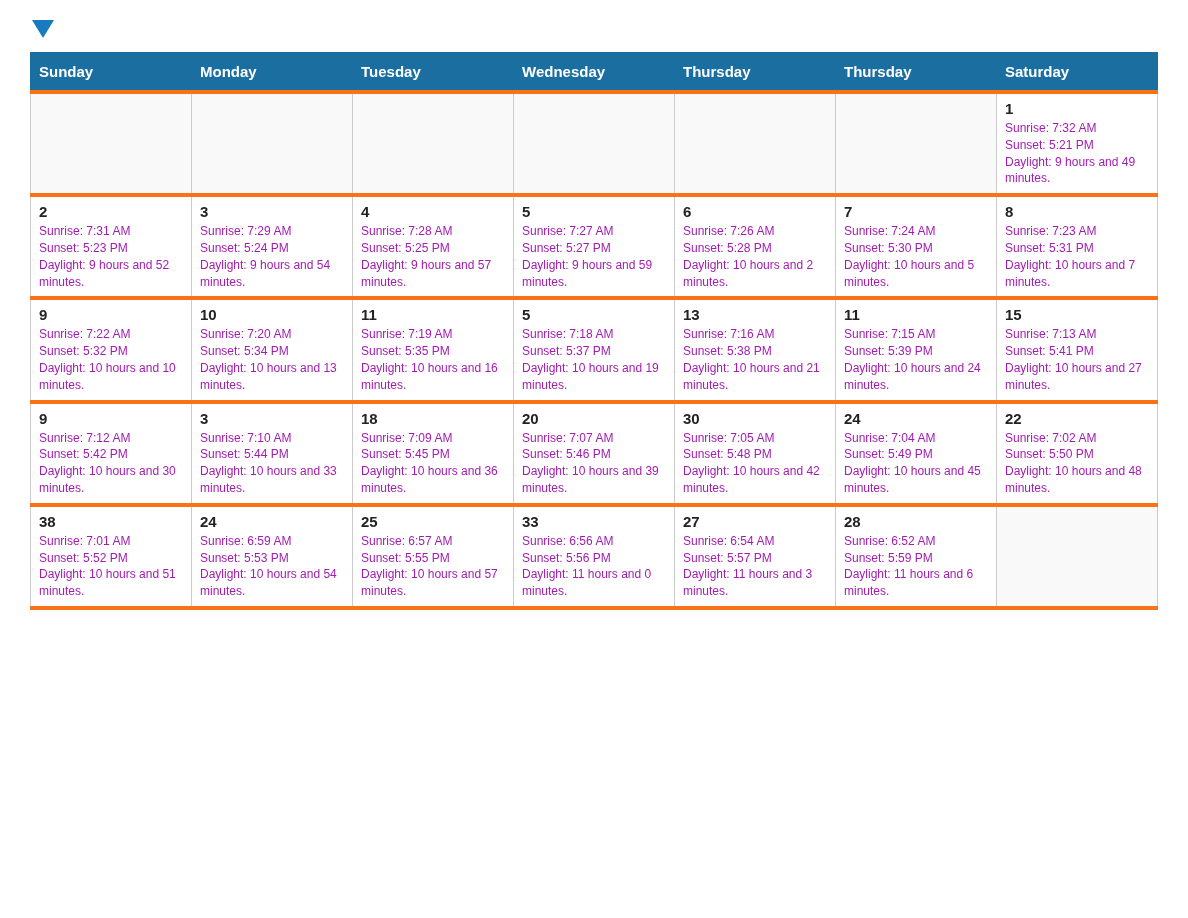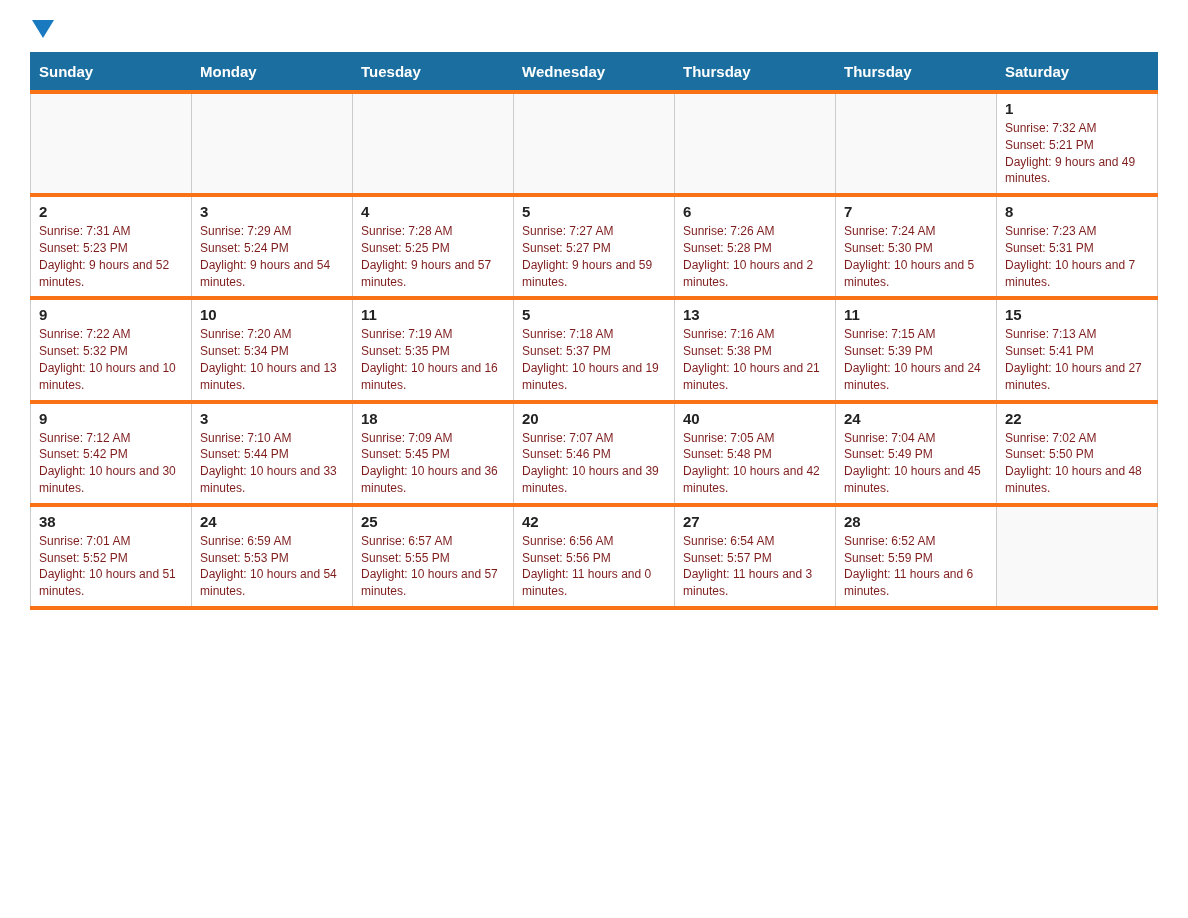--- a/index.html
+++ b/index.html
@@ -71,21 +71,21 @@
     }
     .day-number {
       font-size: 15px;
       font-weight: bold;
       color: #222;
       display: block;
       margin-bottom: 3px;
     }
     .day-info {
       font-size: 12px;
-      color: #7f1d1d;
+      color: #a21caf;
       line-height: 1.4;
     }
     tr {
       border-bottom: 4px solid #f97316;
     }
     td.empty {
       background: #f9f9f9;
     }
   </style>
 </head>
@@ -210,21 +210,21 @@
         </td>
         <td>
           <span class="day-number">18</span>
           <div class="day-info">Sunrise: 7:09 AM<br>Sunset: 5:45 PM<br>Daylight: 10 hours and 36 minutes.</div>
         </td>
         <td>
           <span class="day-number">20</span>
           <div class="day-info">Sunrise: 7:07 AM<br>Sunset: 5:46 PM<br>Daylight: 10 hours and 39 minutes.</div>
         </td>
         <td>
-          <span class="day-number">40</span>
+          <span class="day-number">30</span>
           <div class="day-info">Sunrise: 7:05 AM<br>Sunset: 5:48 PM<br>Daylight: 10 hours and 42 minutes.</div>
         </td>
         <td>
           <span class="day-number">24</span>
           <div class="day-info">Sunrise: 7:04 AM<br>Sunset: 5:49 PM<br>Daylight: 10 hours and 45 minutes.</div>
         </td>
         <td>
           <span class="day-number">22</span>
           <div class="day-info">Sunrise: 7:02 AM<br>Sunset: 5:50 PM<br>Daylight: 10 hours and 48 minutes.</div>
         </td>
@@ -236,21 +236,21 @@
         </td>
         <td>
           <span class="day-number">24</span>
           <div class="day-info">Sunrise: 6:59 AM<br>Sunset: 5:53 PM<br>Daylight: 10 hours and 54 minutes.</div>
         </td>
         <td>
           <span class="day-number">25</span>
           <div class="day-info">Sunrise: 6:57 AM<br>Sunset: 5:55 PM<br>Daylight: 10 hours and 57 minutes.</div>
         </td>
         <td>
-          <span class="day-number">42</span>
+          <span class="day-number">33</span>
           <div class="day-info">Sunrise: 6:56 AM<br>Sunset: 5:56 PM<br>Daylight: 11 hours and 0 minutes.</div>
         </td>
         <td>
           <span class="day-number">27</span>
           <div class="day-info">Sunrise: 6:54 AM<br>Sunset: 5:57 PM<br>Daylight: 11 hours and 3 minutes.</div>
         </td>
         <td>
           <span class="day-number">28</span>
           <div class="day-info">Sunrise: 6:52 AM<br>Sunset: 5:59 PM<br>Daylight: 11 hours and 6 minutes.</div>
         </td>

